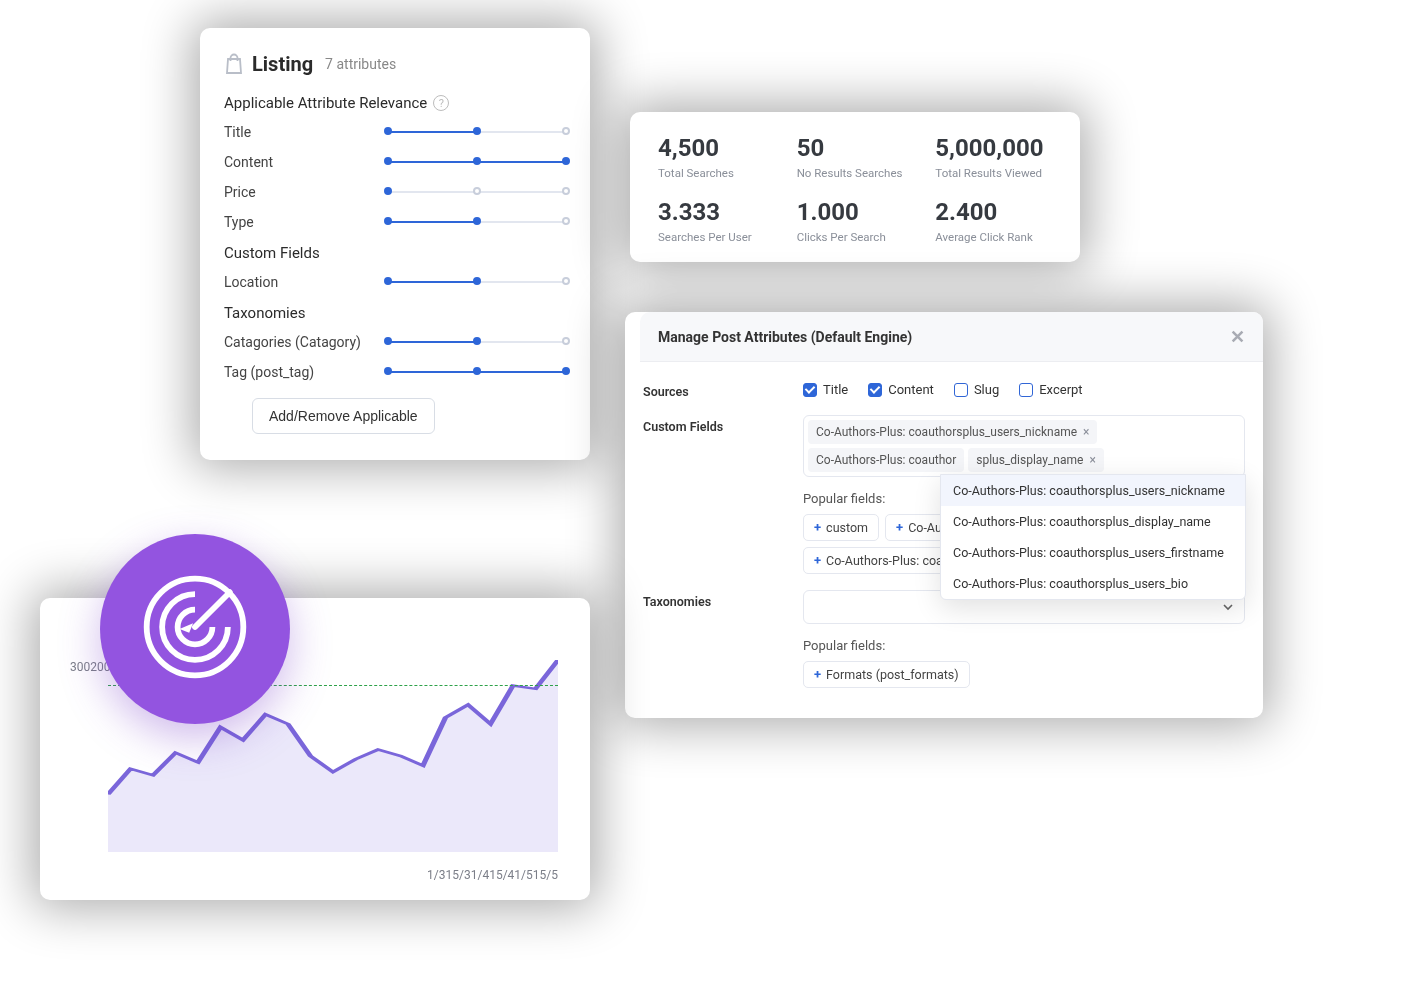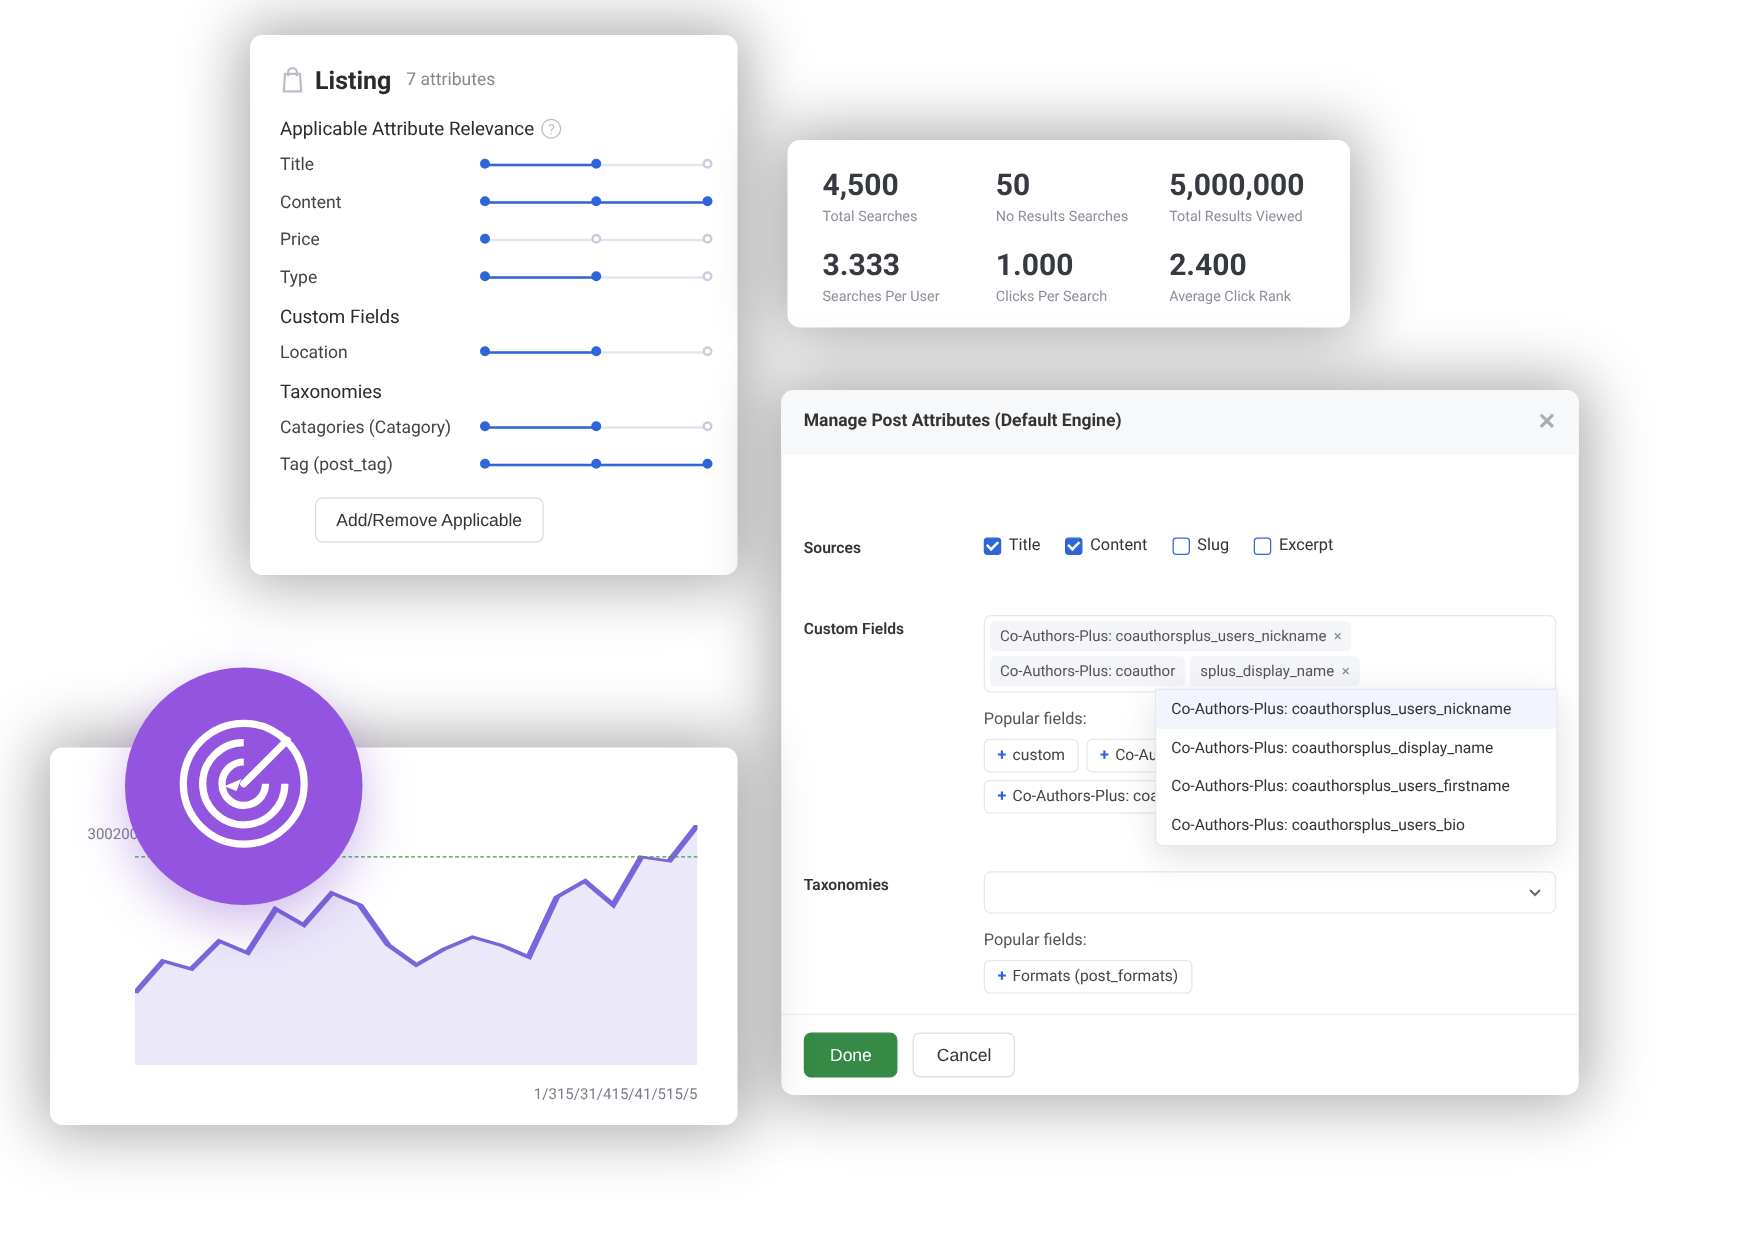--- a/index.html
+++ b/index.html
@@ -94,25 +94,26 @@
     width: 638px;
     padding-bottom:14px;
   }
   .manage-header {
     background:#f7f8fa;
     padding:14px 18px;
     font-weight:700; font-size:14px; color:#333;
     border-bottom:1px solid #ecedf1;
     display:flex; align-items:center; justify-content:space-between;
     border-radius:10px 10px 0 0;
+    margin-left:15px;
   }
   .close-x { color:#a8abb3; font-size:18px; cursor:pointer; }
   .manage-body { padding: 18px 18px 0 18px; }
   .field-row {
-    display:flex; gap:14px; margin-bottom:16px;margin-top:46px;
+    display:flex; gap:30px; margin-bottom:16px;
   }
   .field-label {
     flex: 0 0 130px;
     font-size:12.5px; font-weight:600; color:#333; padding-top:4px;
   }
   .field-content { flex:1; }
   .check-row { display:flex; gap:20px; align-items:center; }
   .chk {
     display:flex; align-items:center; gap:6px;
     font-size:13px; color:#333; cursor:pointer;
@@ -439,24 +440,20 @@
         <div class="pill-row">
           <span class="pill">
               <span class="plus">+</span>
               <span>Formats (post_formats)</span>
             </span>
         </div>
       </div>
     </div>
 
   </div>
-  <div class="dialog-footer">
-    <button class="btn-primary">Done</button>
-    <button class="btn-secondary">Cancel</button>
-  </div>
 </div>
 
 <div class="card chart">
   <div class="chart-body">
     <div class="y-ticks">
       <span>300</span>
       <span>200</span>
       <span>100</span>
       <span>0</span>
     </div>

